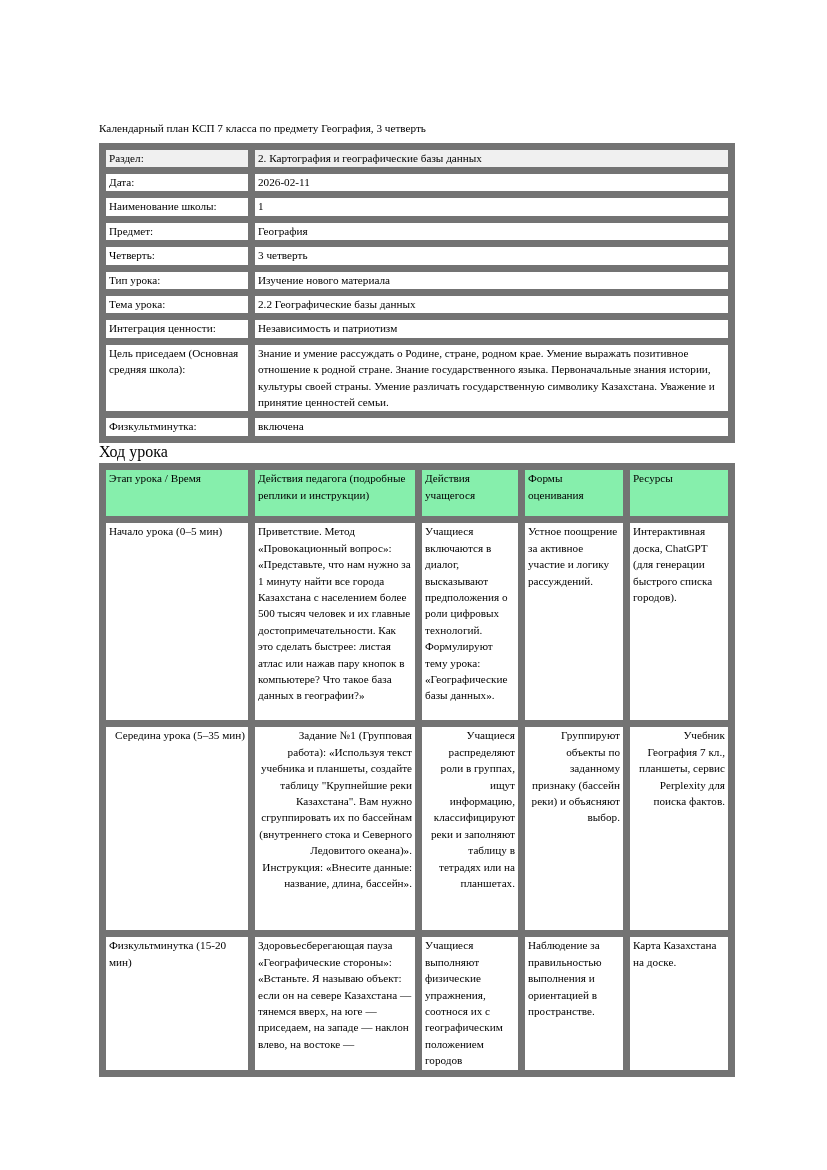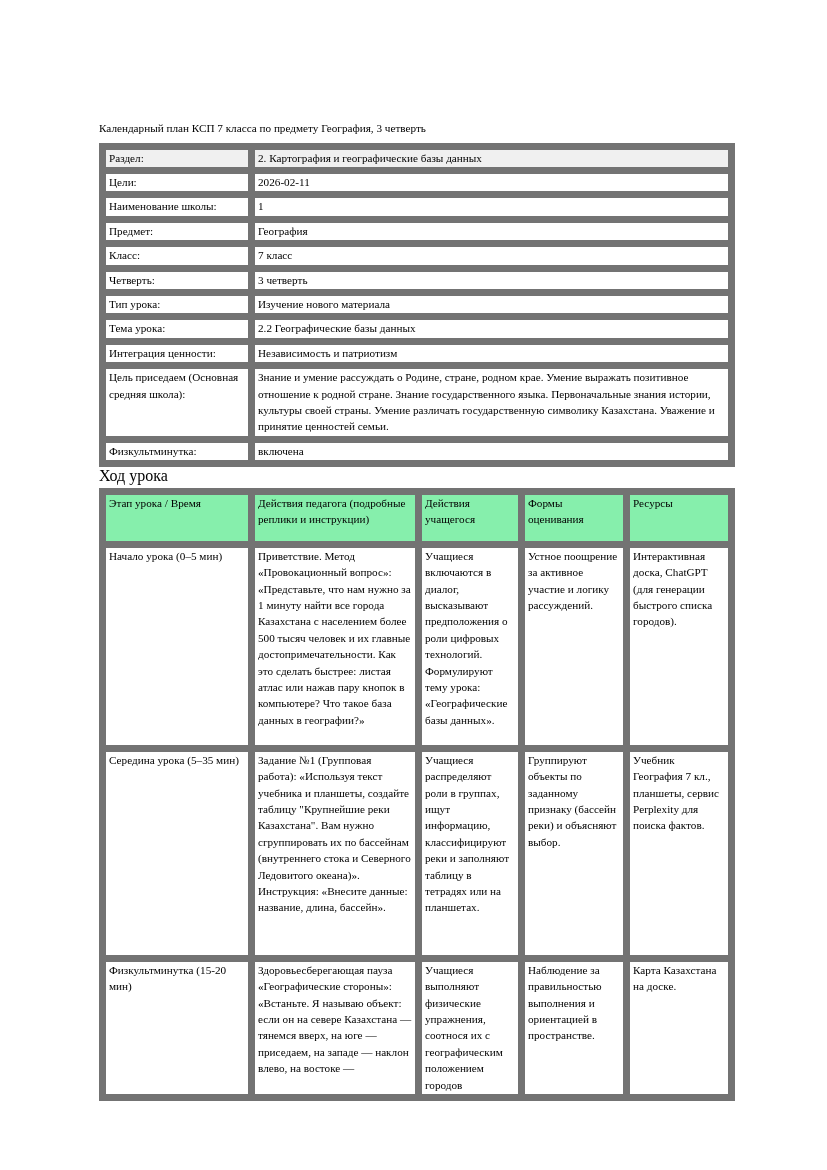--- a/index.html
+++ b/index.html
@@ -55,21 +55,21 @@
   .info-table td.label-cell { }
 
   
   .flow-table col.f1 { width: 149px; }
   .flow-table col.f2 { width: 167px; }
   .flow-table col.f3 { width: 103px; }
   .flow-table col.f4 { width: 105px; }
   .flow-table col.f5 { width: 105px; }
   .flow-table thead td { background: #86efac; }
   .flow-table .row-start td { height: 196px; }
-  .flow-table .row-mid td { height: 202px; }
+  .flow-table .row-mid td { height: 202px; text-align: right; }
   .flow-table .row-phys td { height: 108px; }
   .flow-table thead td { height: 45px; }
 </style>
 </head>
 <body>
 
 <div class="page">
 
   <div class="doc-title">Календарный план КСП 7 класса по предмету География, 3 четверть</div>
 
@@ -77,34 +77,30 @@
     <colgroup>
       <col class="c-label">
       <col class="c-value">
     </colgroup>
     <tbody>
         <tr class="shaded">
           <td class="label-cell">Раздел:</td>
           <td>2. Картография и географические базы данных</td>
         </tr>
         <tr>
-          <td class="label-cell">Цели:</td>
+          <td class="label-cell">Дата:</td>
           <td>2026-02-11</td>
         </tr>
         <tr>
           <td class="label-cell">Наименование школы:</td>
           <td>1</td>
         </tr>
         <tr>
           <td class="label-cell">Предмет:</td>
           <td>География</td>
-        </tr>
-        <tr>
-          <td class="label-cell">Класс:</td>
-          <td>7 класс</td>
         </tr>
         <tr>
           <td class="label-cell">Четверть:</td>
           <td>3 четверть</td>
         </tr>
         <tr>
           <td class="label-cell">Тип урока:</td>
           <td>Изучение нового материала</td>
         </tr>
         <tr>

